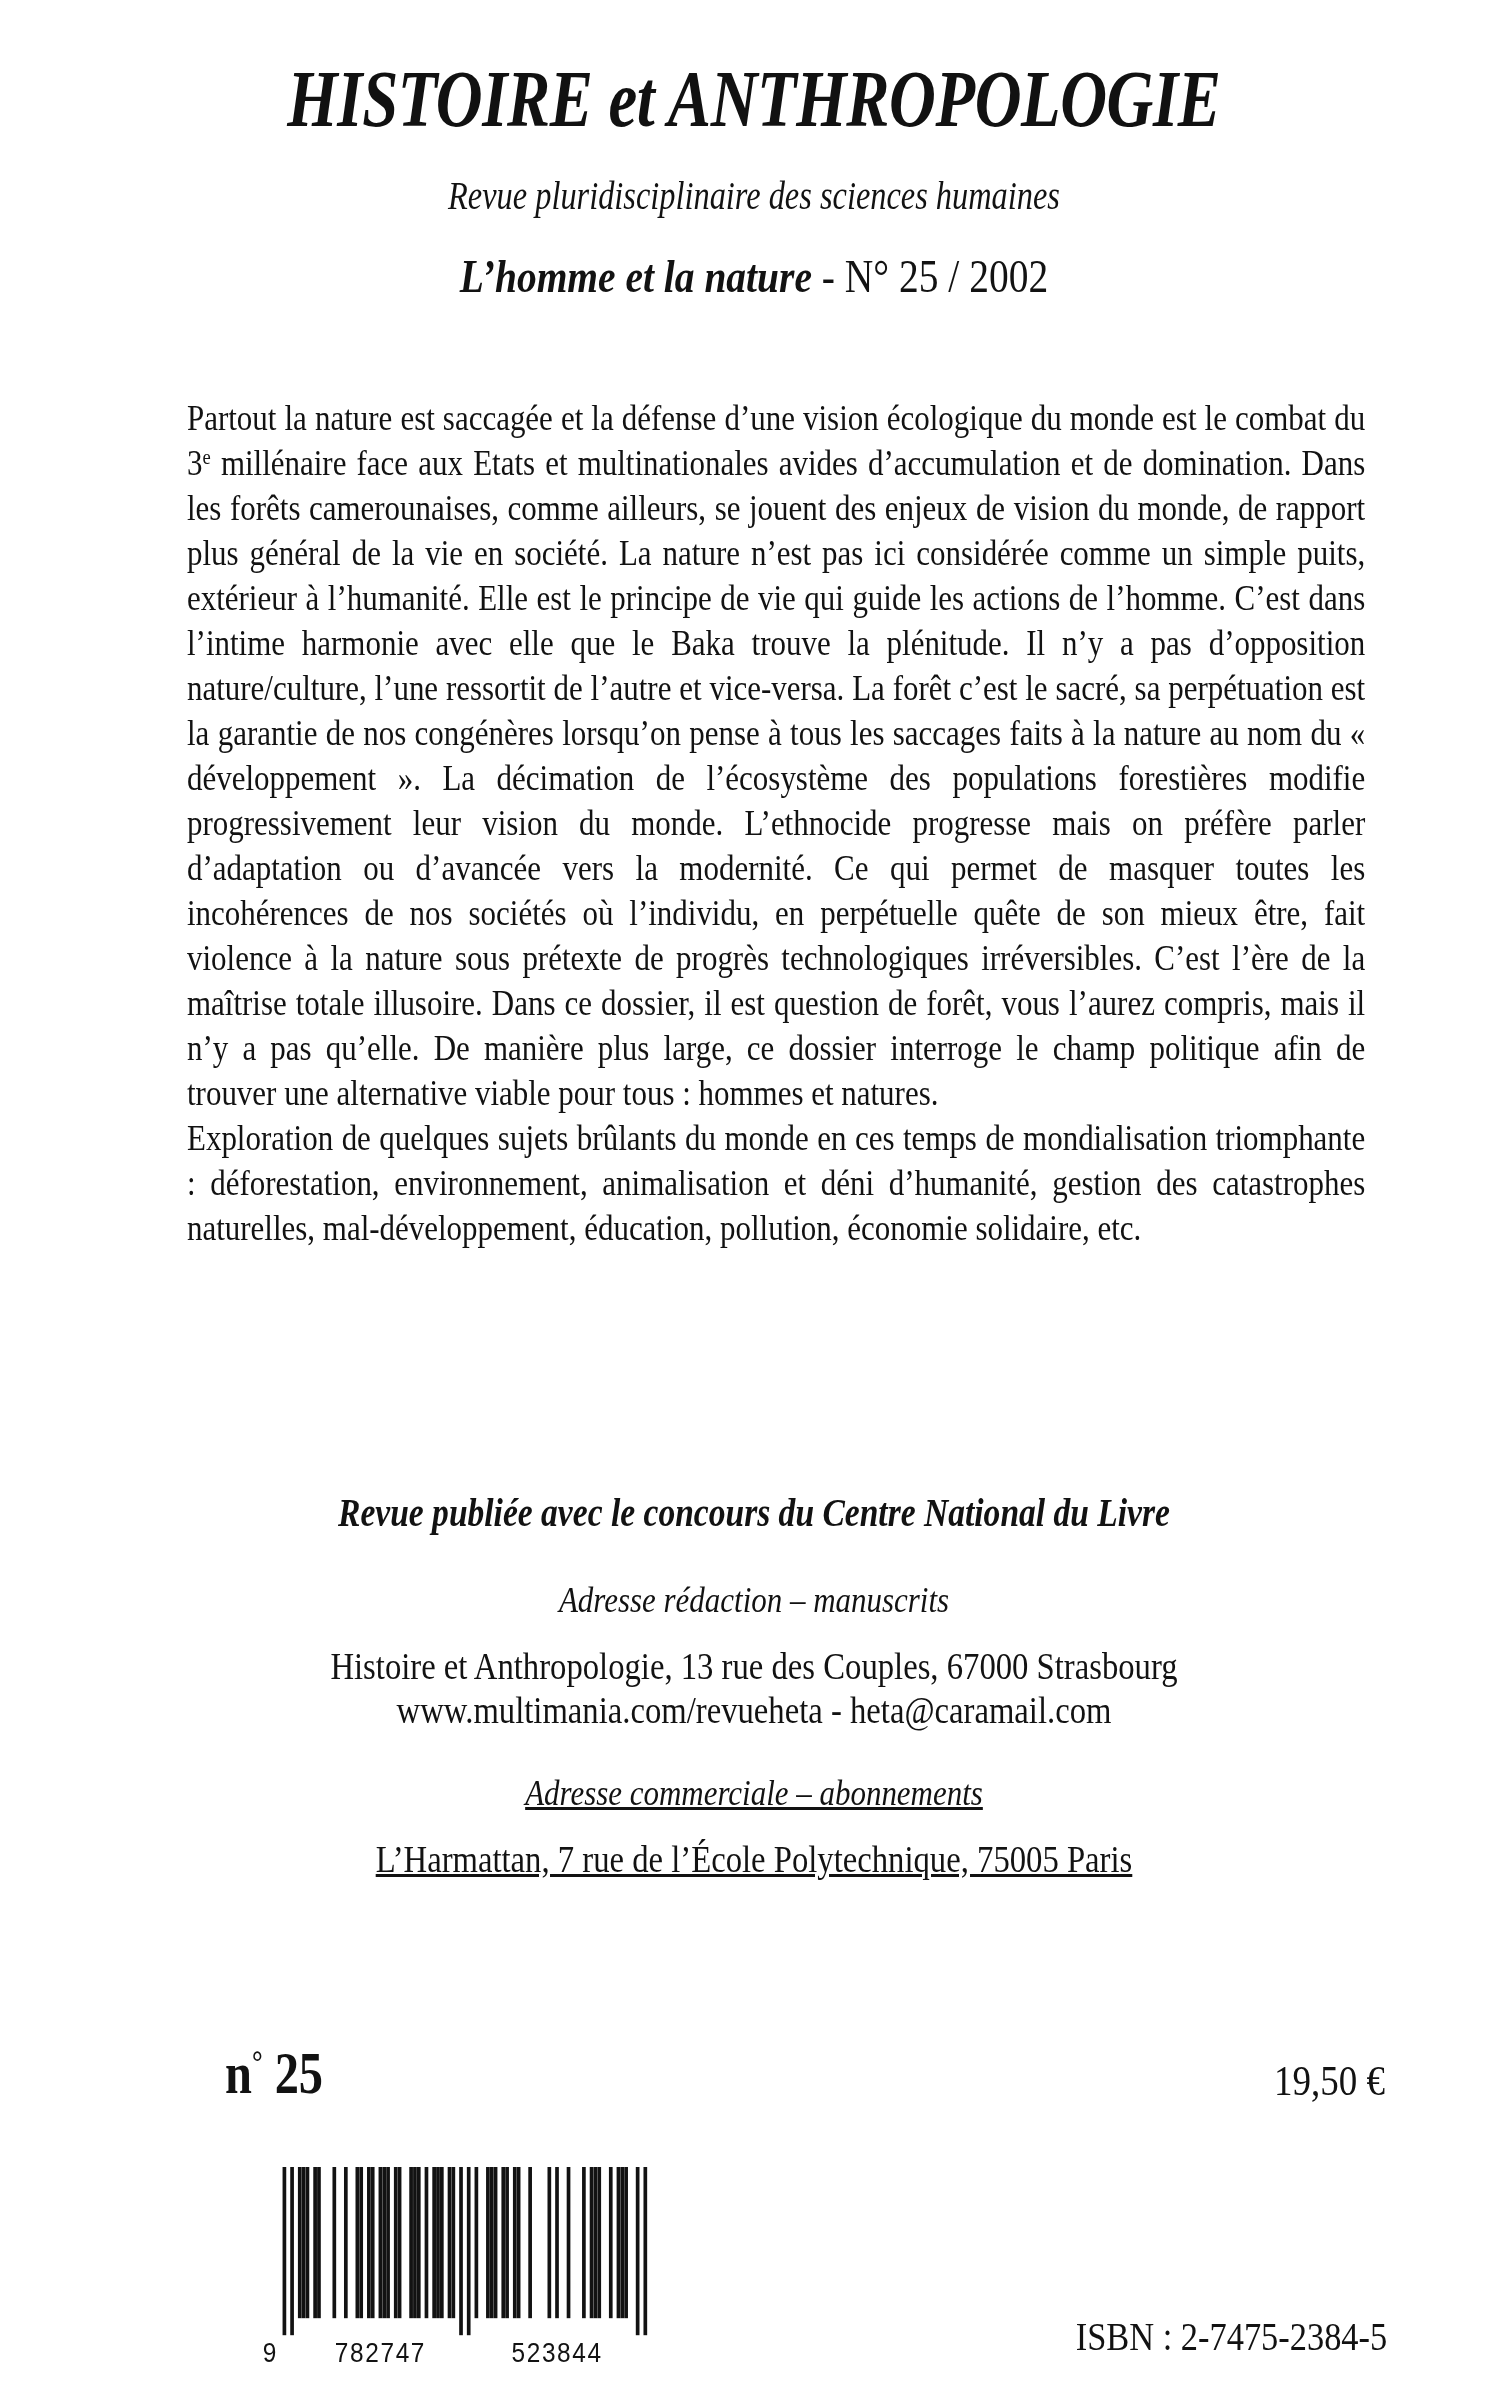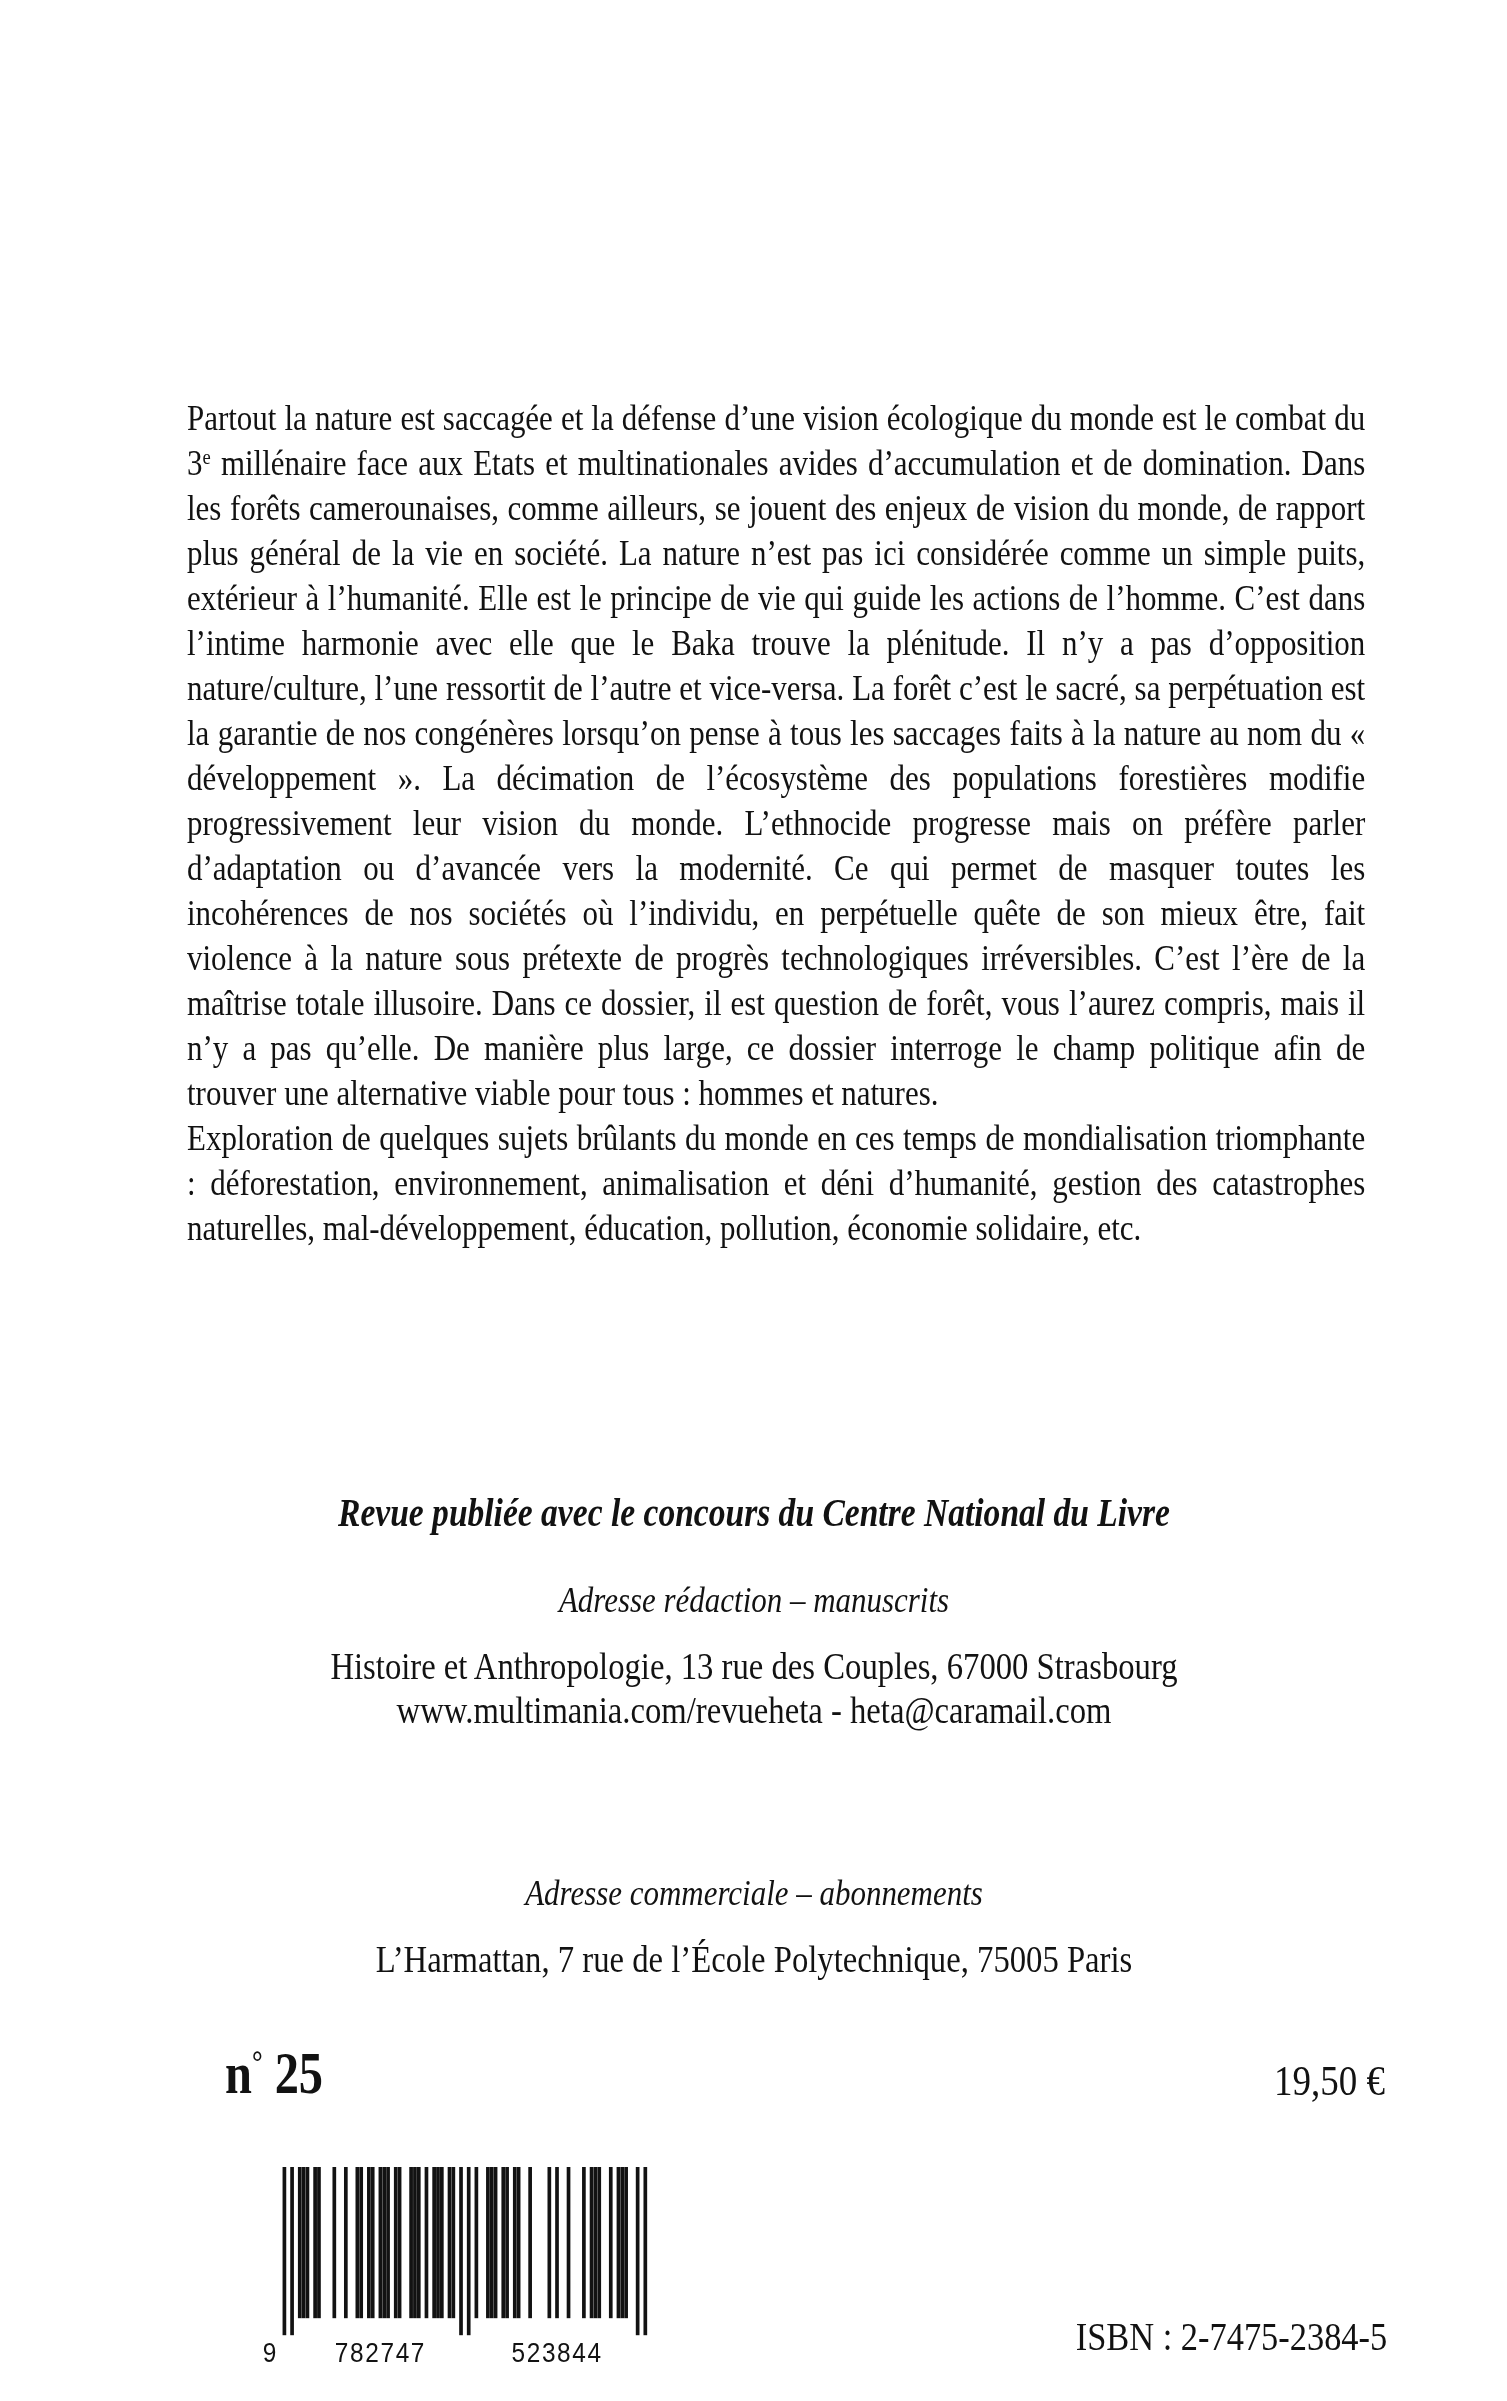--- a/index.html
+++ b/index.html
@@ -121,21 +121,21 @@
   }
   .addr-line {
     font-size: 38px;
     line-height: 1.18;
     transform: scaleX(0.86);
     transform-origin: center center;
     white-space: nowrap;
   }
 
   #addr-editorial { top: 1582px; }
-  #addr-commercial { top: 1875px; }
+  #addr-commercial { top: 1775px; text-decoration: underline; }
 
   .newissue-block {
     position: absolute;
     left: 0; right: 0;
     top: 1912px;
     text-align: center;
   }
   .newissue-label {
     font-size: 38px;
     font-style: italic;
@@ -211,20 +211,27 @@
     display: block;
     width: 407px;
     height: 206px;
   }
 </style>
 </head>
 <body>
 
 <div id="page">
 
+  <div class="masthead">
+    <div class="journal-title">HISTOIRE et ANTHROPOLOGIE</div>
+    <div class="journal-subtitle">Revue pluridisciplinaire des sciences humaines</div>
+    <div class="issue-line">
+      <span class="issue-theme">L’homme et la nature</span><span class="issue-number"> - N° 25 / 2002</span>
+    </div>
+  </div>
 
   <div class="blurb">
     <p>Partout la nature est saccagée et la défense d’une vision écologique du monde est le combat du 3<sup>e</sup> millénaire face aux Etats et multinationales avides d’accumulation et de domination. Dans les forêts camerounaises, comme ailleurs, se jouent des enjeux de vision du monde, de rapport plus général de la vie en société. La nature n’est pas ici considérée comme un simple puits, extérieur à l’humanité. Elle est le principe de vie qui guide les actions de l’homme. C’est dans l’intime harmonie avec elle que le Baka trouve la plénitude. Il n’y a pas d’opposition nature/culture, l’une ressortit de l’autre et vice-versa. La forêt c’est le sacré, sa perpétuation est la garantie de nos congénères lorsqu’on pense à tous les saccages faits à la nature au nom du « développement ». La décimation de l’écosystème des populations forestières modifie progressivement leur vision du monde. L’ethnocide progresse mais on préfère parler d’adaptation ou d’avancée vers la modernité. Ce qui permet de masquer toutes les incohérences de nos sociétés où l’individu, en perpétuelle quête de son mieux être, fait violence à la nature sous prétexte de progrès technologiques irréversibles. C’est l’ère de la maîtrise totale illusoire. Dans ce dossier, il est question de forêt, vous l’aurez compris, mais il n’y a pas qu’elle. De manière plus large, ce dossier interroge le champ politique afin de trouver une alternative viable pour tous : hommes et natures.</p>
     <p>Exploration de quelques sujets brûlants du monde en ces temps de mondialisation triomphante : déforestation, environnement, animalisation et déni d’humanité, gestion des catastrophes naturelles, mal-développement, éducation, pollution, économie solidaire, etc.</p>
   </div>
 
   <div class="credit-line">Revue publiée avec le concours du Centre National du Livre</div>
 
   <div class="addr-block" id="addr-editorial">
     <div class="addr-title">Adresse rédaction – manuscrits</div>

